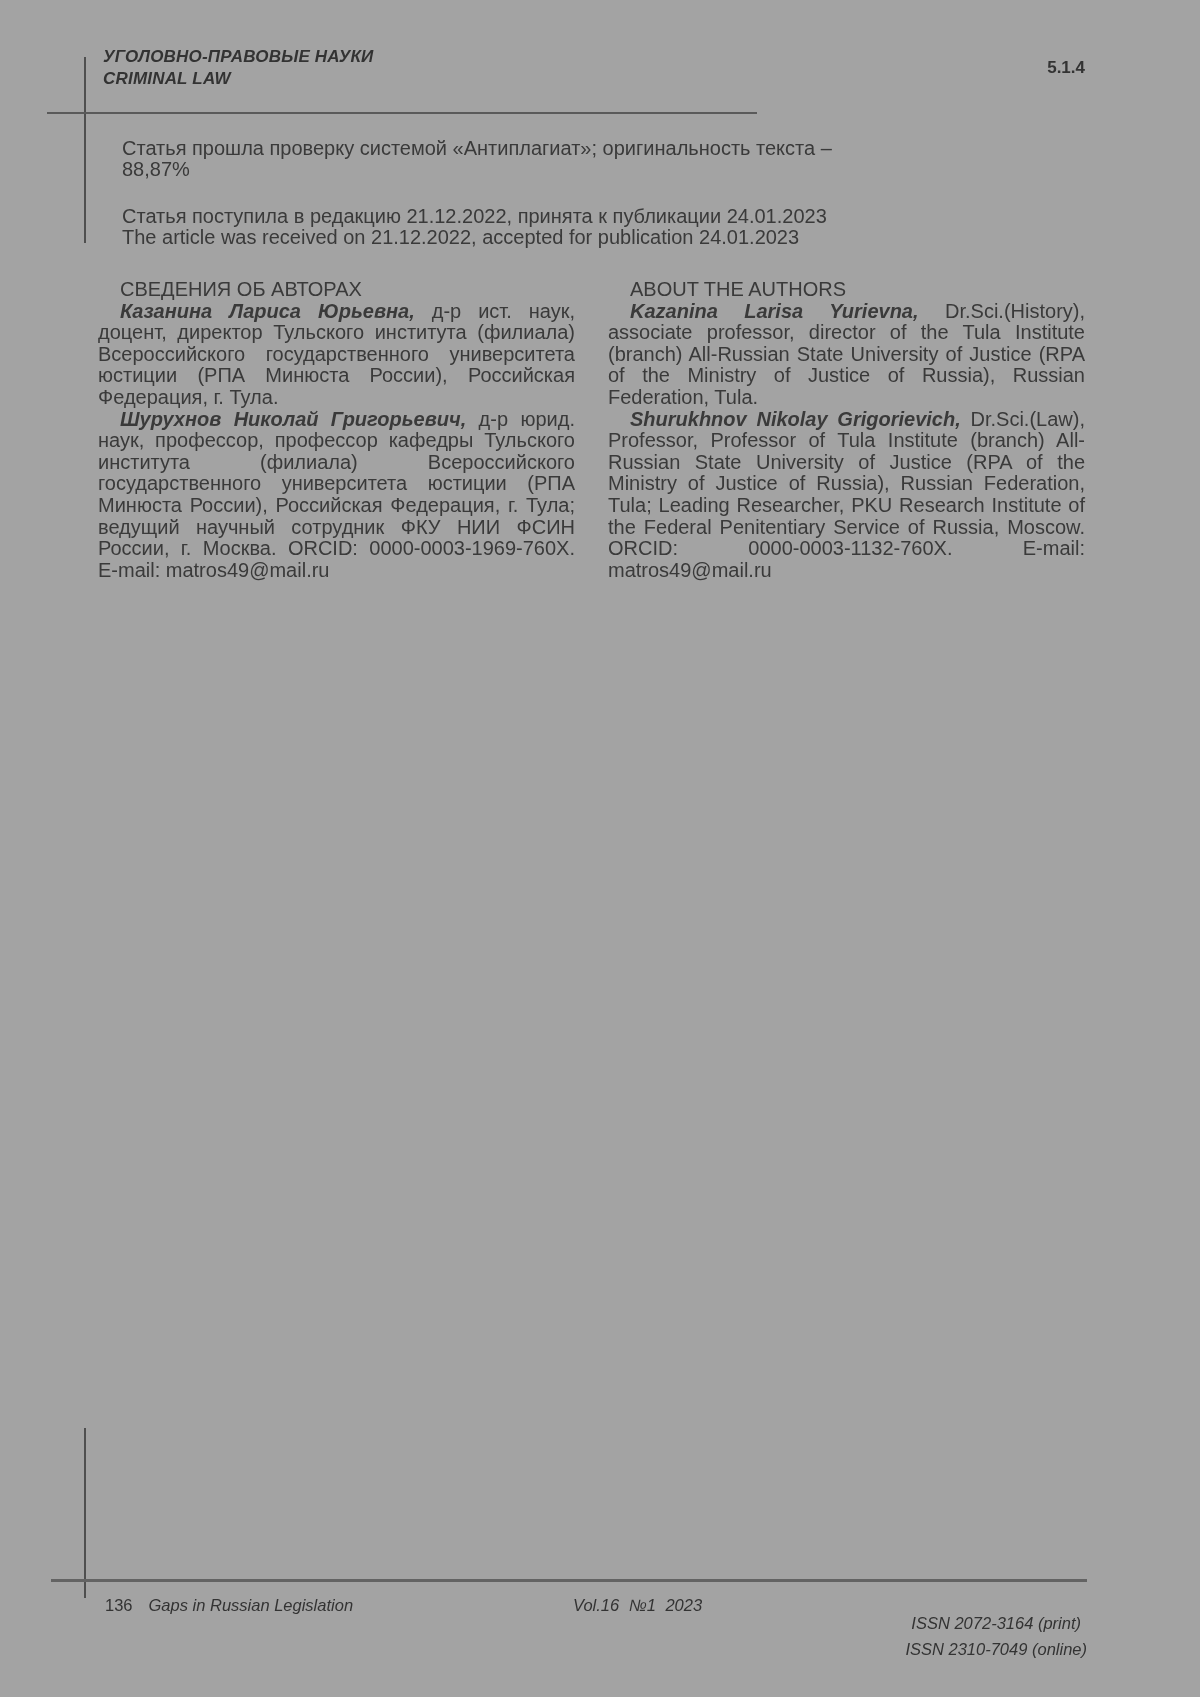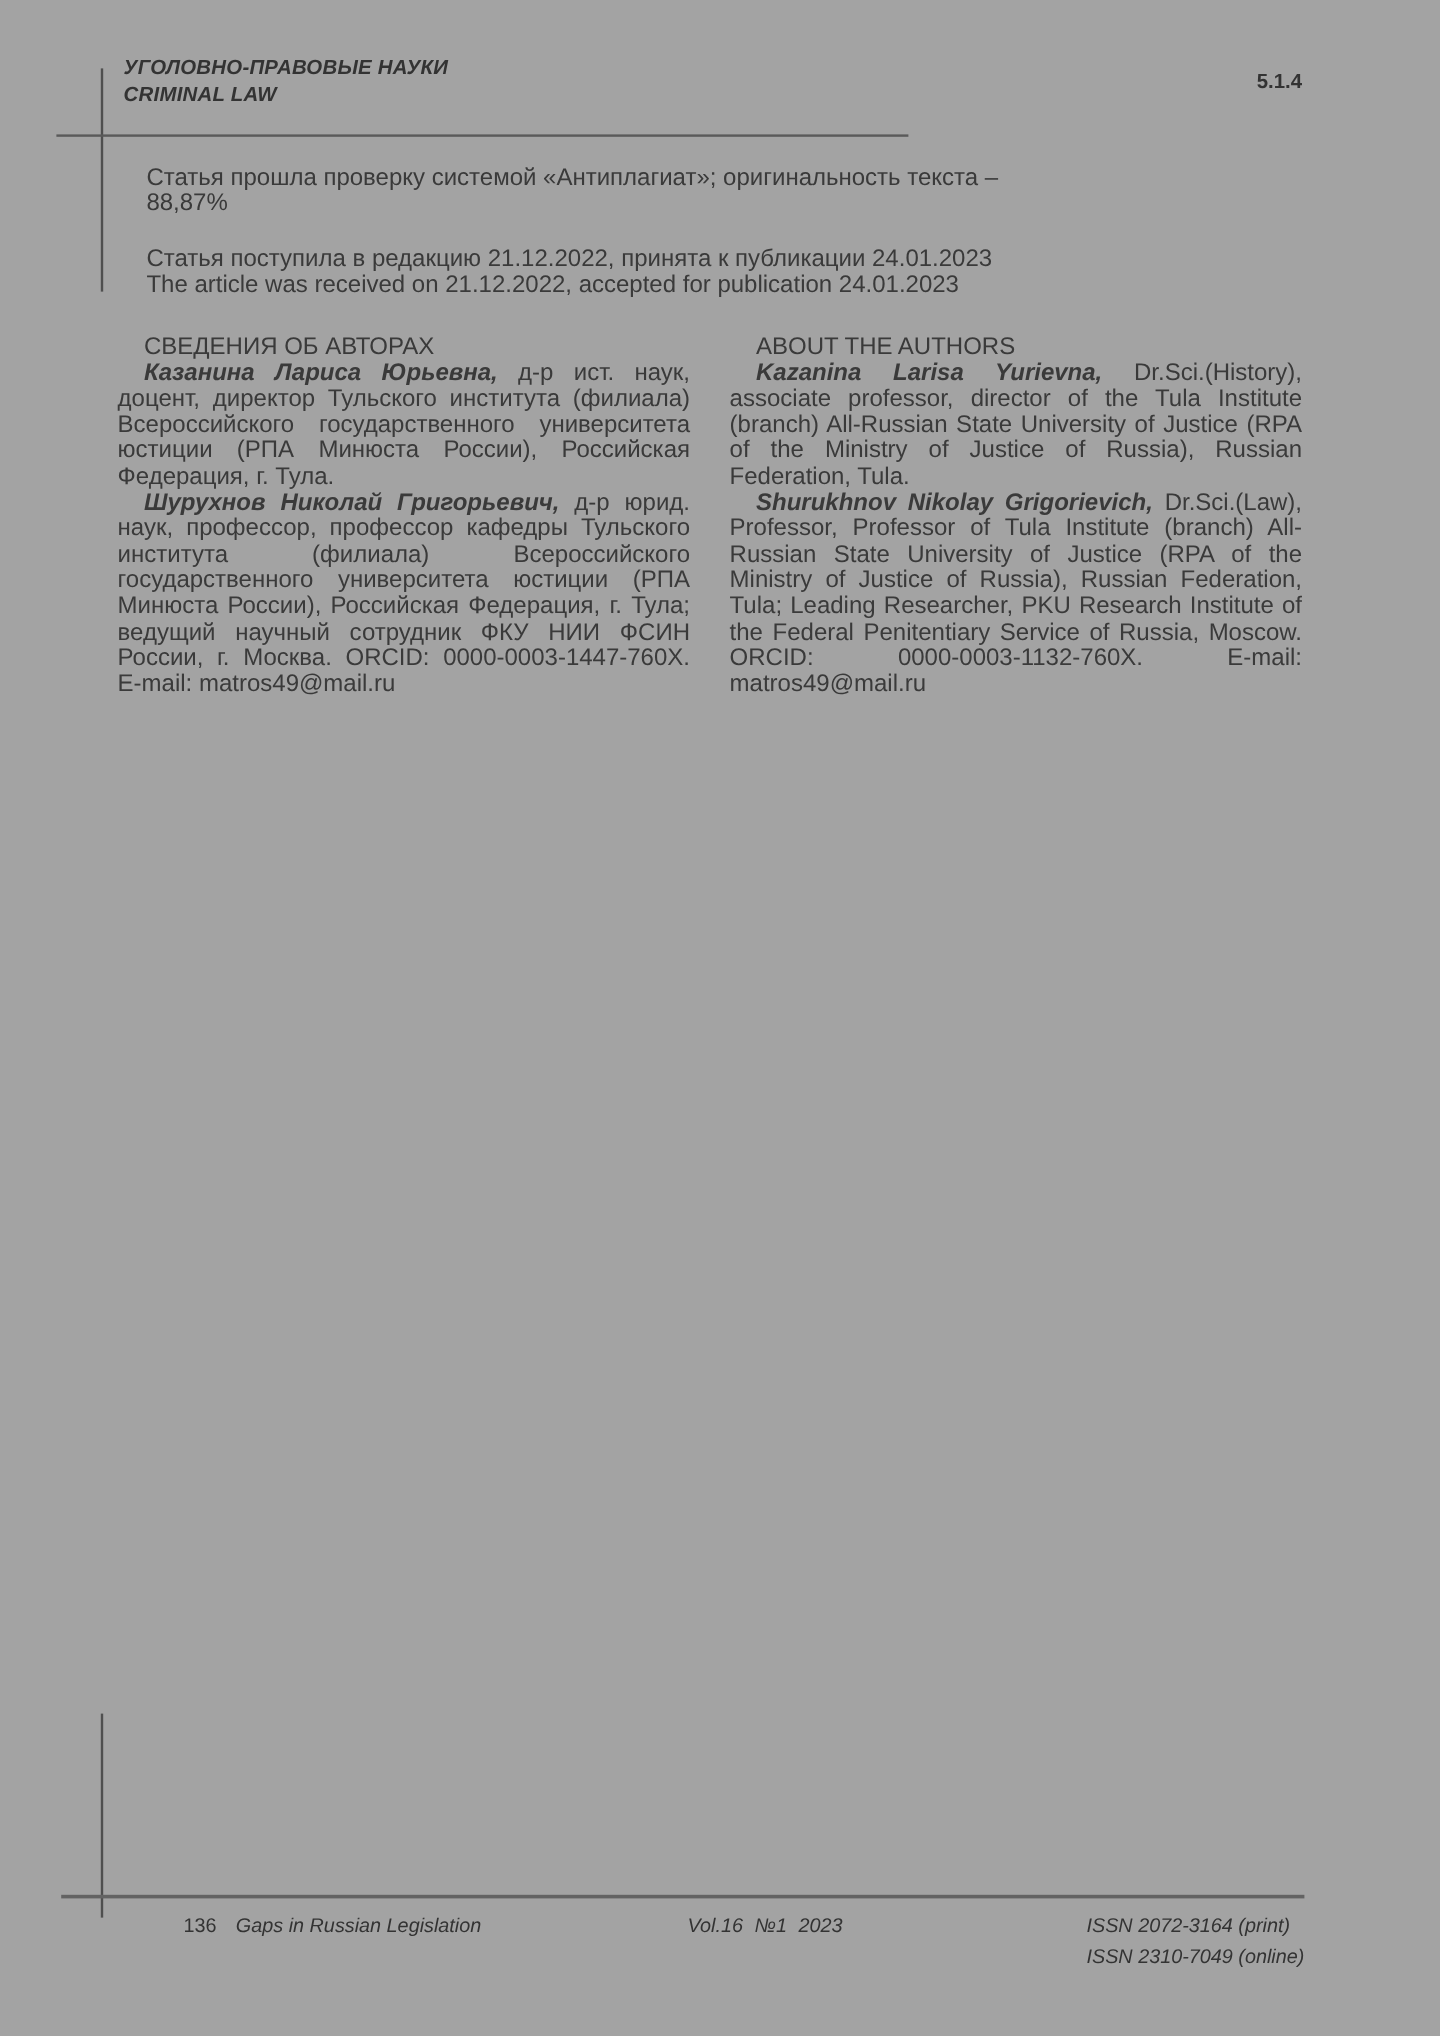--- a/index.html
+++ b/index.html
@@ -66,24 +66,24 @@
   .col-heading { text-indent: 22px; }
   .para { text-indent: 22px; }
   .author-name { font-weight: bold; font-style: italic; }
 
   
   .footer {
     position: absolute; left: 105px; top: 1592px; width: 982px;
     height: 60px;
     font-size: 16.5px; font-style: italic; color: #333333; line-height: 26px;
   }
-  .footer-left { position: absolute; left: 0; top: 0; white-space: nowrap; margin-left: 48px; }
+  .footer-left { position: absolute; left: 0; top: 0; white-space: nowrap; }
   .page-number { font-style: normal; margin-right: 16px; }
   .footer-issue { position: absolute; left: 468px; top: 0; word-spacing: 5px; white-space: nowrap; }
-  .footer-right { position: absolute; right: 0; top: 0; text-align: left; }
+  .footer-right { position: absolute; right: 0; top: 18px; text-align: center; }
 </style>
 </head>
 <body>
 
 <div class="page">
 
   <div class="vline-top"></div>
   <div class="rule-header"></div>
   <div class="vline-bottom"></div>
   <div class="rule-footer"></div>
@@ -102,21 +102,21 @@
       <div>Статья поступила в редакцию 21.12.2022, принята к публикации 24.01.2023</div>
       <div>The article was received on 21.12.2022, accepted for publication 24.01.2023</div>
     </div>
   </div>
 
   <div class="columns">
 
     <div class="column">
       <div class="col-heading">СВЕДЕНИЯ ОБ АВТОРАХ</div>
       <p class="para"><span class="author-name">Казанина Лариса Юрьевна,</span><span> д-р ист. наук, доцент, директор Тульского института (филиала) Всероссийского государственного университета юстиции (РПА Минюста России), Российская Федерация, г. Тула.</span></p>
-      <p class="para"><span class="author-name">Шурухнов Николай Григорьевич,</span><span> д-р юрид. наук, профессор, профессор кафедры Тульского института (филиала) Всероссийского государственного университета юстиции (РПА Минюста России), Российская Федерация, г. Тула; ведущий научный сотрудник ФКУ НИИ ФСИН России, г. Москва. ORCID: 0000-0003-1447-760X. E-mail: matros49@mail.ru</span></p>
+      <p class="para"><span class="author-name">Шурухнов Николай Григорьевич,</span><span> д-р юрид. наук, профессор, профессор кафедры Тульского института (филиала) Всероссийского государственного университета юстиции (РПА Минюста России), Российская Федерация, г. Тула; ведущий научный сотрудник ФКУ НИИ ФСИН России, г. Москва. ORCID: 0000-0003-1969-760X. E-mail: matros49@mail.ru</span></p>
     </div>
 
     <div class="column">
       <div class="col-heading">ABOUT THE AUTHORS</div>
       <p class="para"><span class="author-name">Kazanina Larisa Yurievna,</span><span> Dr.Sci.(History), associate professor, director of the Tula Institute (branch) All-Russian State University of Justice (RPA of the Ministry of Justice of Russia), Russian Federation, Tula.</span></p>
       <p class="para"><span class="author-name">Shurukhnov Nikolay Grigorievich,</span><span> Dr.Sci.(Law), Professor, Professor of Tula Institute (branch) All-Russian State University of Justice (RPA of the Ministry of Justice of Russia), Russian Federation, Tula; Leading Researcher, PKU Research Institute of the Federal Penitentiary Service of Russia, Moscow. ORCID: 0000-0003-1132-760X. E-mail: matros49@mail.ru</span></p>
     </div>
 
   </div>
 

